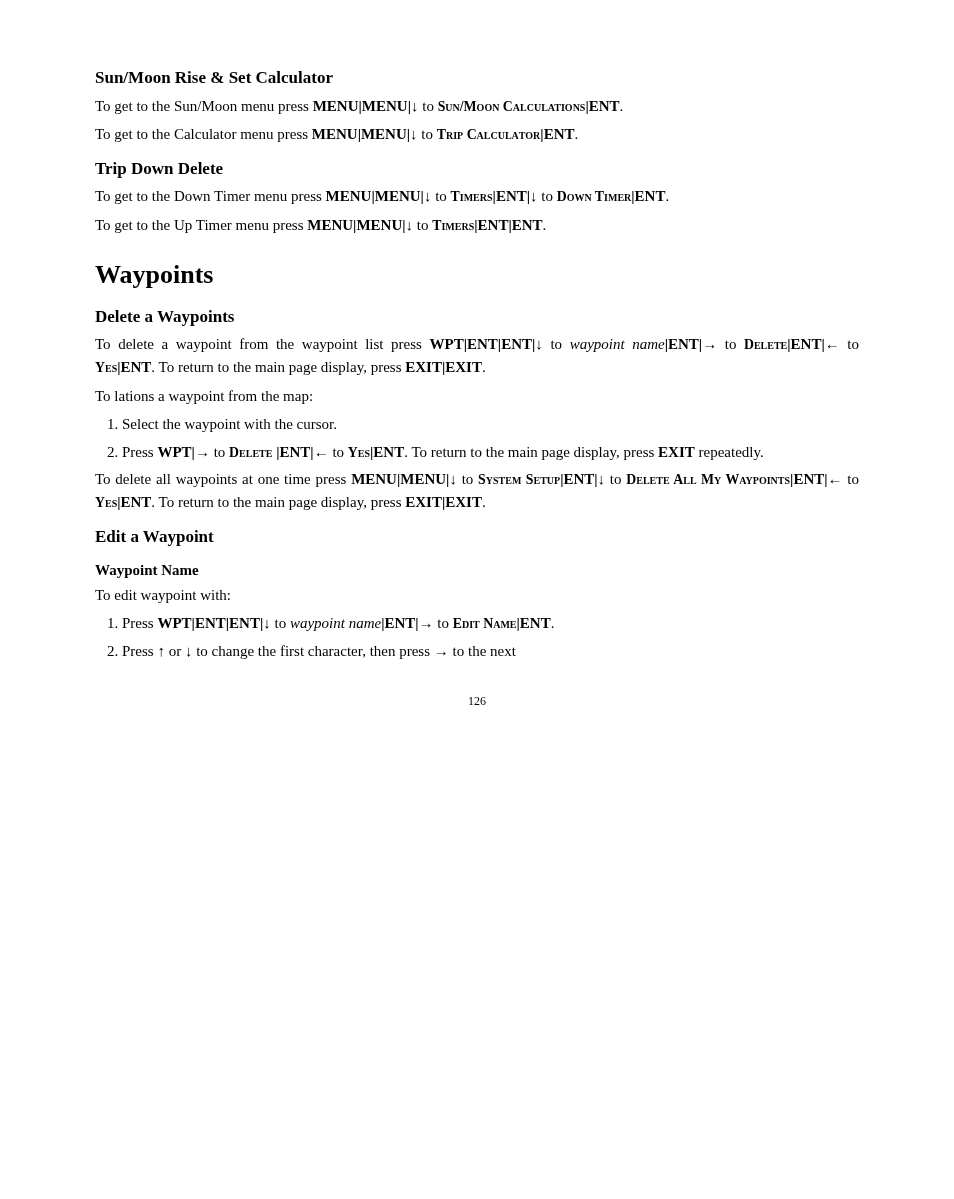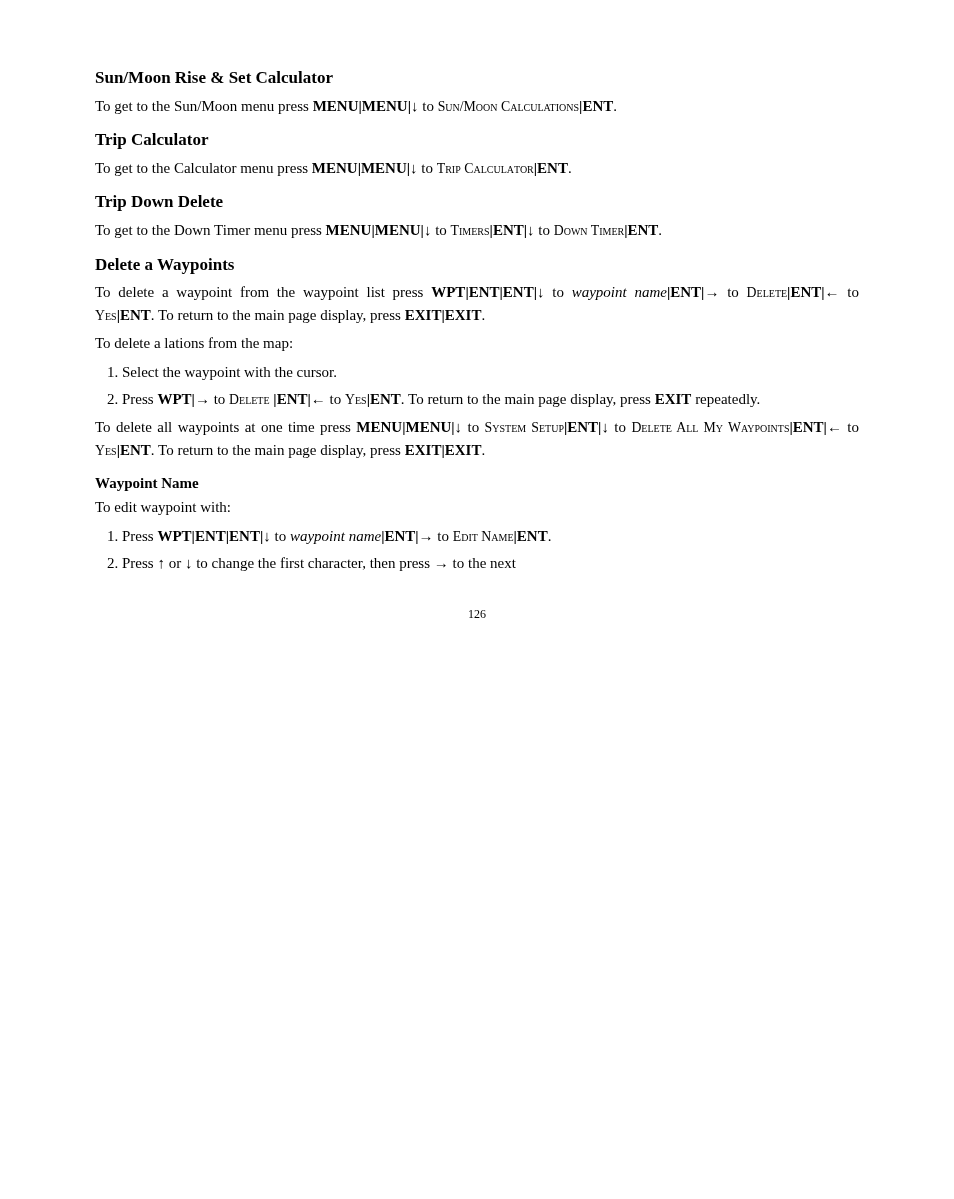--- a/index.html
+++ b/index.html
@@ -55,21 +55,21 @@
     .bold {
       font-weight: bold;
     }
 
     .italic {
       font-style: italic;
     }
 
     .small-caps {
       font-variant: small-caps;
-      font-weight: normal;
+      font-weight: bold;
       font-size: 0.92em;
     }
 
     .pipe {
       font-weight: bold;
     }
 
     .arrow-down::after {
       content: "↓";
     }
@@ -100,48 +100,52 @@
 </head>
 <body>
 
 <div class="page">
 
   <h2 class="section-heading">Sun/Moon Rise &amp; Set Calculator</h2>
   <p>
     To get to the Sun/Moon menu press <span class="bold">MENU</span><span class="bold pipe">|</span><span class="bold">MENU</span><span class="bold pipe">|</span><span class="bold"><span class="arrow-down"></span></span> to <span class="small-caps">Sun/Moon Calcu­lations</span><span class="bold pipe">|</span><span class="bold">ENT</span>.
   </p>
 
-  <h2 class="section-heading">Trip Calculator</h2>
   <p>
     To get to the Calculator menu press <span class="bold">MENU</span><span class="bold pipe">|</span><span class="bold">MENU</span><span class="bold pipe">|</span><span class="bold"><span class="arrow-down"></span></span> to <span class="small-caps">Trip Calcula­tor</span><span class="bold pipe">|</span><span class="bold">ENT</span>.
   </p>
 
   <h2 class="section-heading">Trip Down Delete</h2>
   <p>
     To get to the Down Timer menu press <span class="bold">MENU</span><span class="bold pipe">|</span><span class="bold">MENU</span><span class="bold pipe">|</span><span class="bold"><span class="arrow-down"></span></span> to <span class="small-caps">Timers</span><span class="bold pipe">|</span><span class="bold">ENT</span><span class="bold pipe">|</span><span class="bold"><span class="arrow-down"></span></span> to <span class="small-caps">Down Timer</span><span class="bold pipe">|</span><span class="bold">ENT</span>.
   </p>
 
+  <p>
+    To get to the Up Timer menu press <span class="bold">MENU</span><span class="bold pipe">|</span><span class="bold">MENU</span><span class="bold pipe">|</span><span class="bold"><span class="arrow-down"></span></span> to <span class="small-caps">Timers</span><span class="bold pipe">|</span><span class="bold">ENT</span><span class="bold pipe">|</span><span class="bold">ENT</span>.
+  </p>
 
+  <h1 class="major-heading">Waypoints</h1>
 
   <h2 class="section-heading">Delete a Waypoints</h2>
   <p>
     To delete a waypoint from the waypoint list press <span class="bold">WPT</span><span class="bold pipe">|</span><span class="bold">ENT</span><span class="bold pipe">|</span><span class="bold">ENT</span><span class="bold pipe">|</span><span class="bold"><span class="arrow-down"></span></span> to <span class="italic">waypoint name</span><span class="bold pipe">|</span><span class="bold">ENT</span><span class="bold pipe">|</span><span class="bold"><span class="arrow-right"></span></span> to <span class="small-caps">Delete</span><span class="bold pipe">|</span><span class="bold">ENT</span><span class="bold pipe">|</span><span class="bold"><span class="arrow-left"></span></span> to <span class="small-caps">Yes</span><span class="bold pipe">|</span><span class="bold">ENT</span>. To return to the main page display, press <span class="bold">EXIT</span><span class="bold pipe">|</span><span class="bold">EXIT</span>.
   </p>
 
-  <p>To delete a lations from the map:</p>
+  <p>To lations a waypoint from the map:</p>
   <p class="list-item">1. Select the waypoint with the cursor.</p>
 
   <p class="list-item">
     2. Press <span class="bold">WPT</span><span class="bold pipe">|</span><span class="bold"><span class="arrow-right"></span></span> to <span class="small-caps">Delete</span> <span class="bold pipe">|</span><span class="bold">ENT</span><span class="bold pipe">|</span><span class="bold"><span class="arrow-left"></span></span> to <span class="small-caps">Yes</span><span class="bold pipe">|</span><span class="bold">ENT</span>. To return to the main page display, press <span class="bold">EXIT</span> repeatedly.
   </p>
 
   <p>
     To delete all waypoints at one time press <span class="bold">MENU</span><span class="bold pipe">|</span><span class="bold">MENU</span><span class="bold pipe">|</span><span class="bold"><span class="arrow-down"></span></span> to <span class="small-caps">System Setup</span><span class="bold pipe">|</span><span class="bold">ENT</span><span class="bold pipe">|</span><span class="bold"><span class="arrow-down"></span></span> to <span class="small-caps">Delete All My Waypoints</span><span class="bold pipe">|</span><span class="bold">ENT</span><span class="bold pipe">|</span><span class="bold"><span class="arrow-left"></span></span> to <span class="small-caps">Yes</span><span class="bold pipe">|</span><span class="bold">ENT</span>. To return to the main page display, press <span class="bold">EXIT</span><span class="bold pipe">|</span><span class="bold">EXIT</span>.
   </p>
 
+  <h2 class="section-heading">Edit a Waypoint</h2>
 
   <h3 class="sub-heading">Waypoint Name</h3>
 
   <p>To edit waypoint with:</p>
 
   <p class="list-item">
     1. Press <span class="bold">WPT</span><span class="bold pipe">|</span><span class="bold">ENT</span><span class="bold pipe">|</span><span class="bold">ENT</span><span class="bold pipe">|</span><span class="bold"><span class="arrow-down"></span></span> to <span class="italic">waypoint name</span><span class="bold pipe">|</span><span class="bold">ENT</span><span class="bold pipe">|</span><span class="bold"><span class="arrow-right"></span></span> to <span class="small-caps">Edit Name</span><span class="bold pipe">|</span><span class="bold">ENT</span>.
   </p>
   <p class="list-item">
     2. Press <span class="bold"><span class="arrow-up"></span></span> or <span class="bold"><span class="arrow-down"></span></span> to change the first character, then press <span class="bold"><span class="arrow-right"></span></span> to the next

